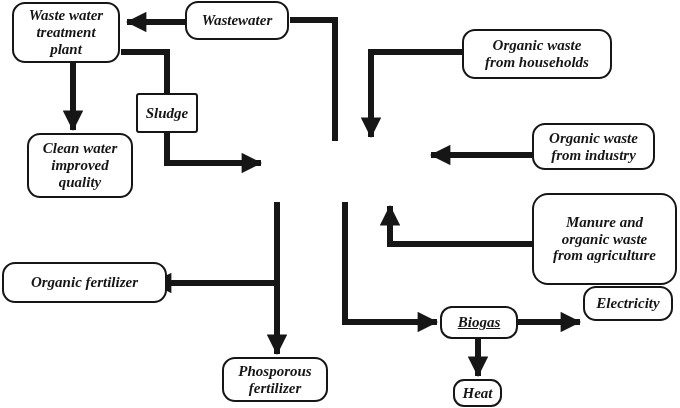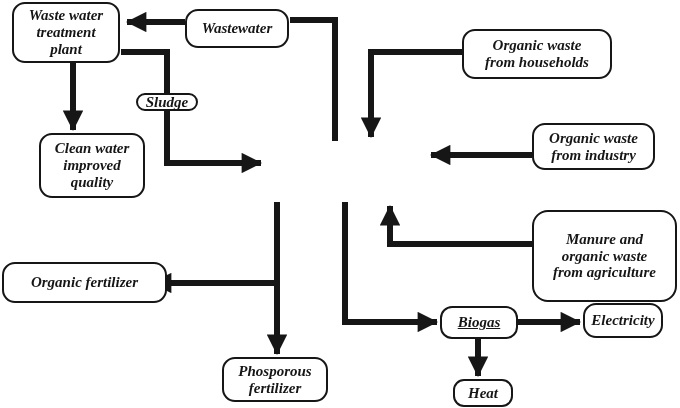--- a/index.html
+++ b/index.html
@@ -41,32 +41,32 @@
     font-weight: 700;
     font-style: italic;
     font-size: 15px;
     line-height: 1.12;
     color: var(--ink);
     white-space: pre-line;
     padding: 1px 2px;
   }
   
   .n-wwtp        { left:12px;  top:2px;   width:108px; height:61px; }
-  .n-wastewater  { left:185px; top:9px;   width:104px; height:39px; }
-  .n-sludge      { left:136px; top:93px;  width:62px;  height:18px; border-radius:12px; }
-  .n-clean       { left:39px;  top:133px; width:106px; height:65px; }
+  .n-wastewater  { left:185px; top:1px;   width:104px; height:39px; }
+  .n-sludge      { left:136px; top:93px;  width:62px;  height:40px; border-radius:3px; }
+  .n-clean       { left:27px;  top:133px; width:106px; height:65px; }
   .n-energy      { left:264px; top:140px; width:164px; height:63px; }
   .n-households  { left:462px; top:29px;  width:150px; height:50px; }
   .n-industry    { left:532px; top:123px; width:123px; height:47px; }
-  .n-agriculture { left:532px; top:210px; width:145px; height:92px; border-radius:16px; }
+  .n-agriculture { left:532px; top:193px; width:145px; height:92px; border-radius:16px; }
   .n-orgfert     { left:2px;   top:262px; width:165px; height:41px; }
   .n-phosfert    { left:222px; top:357px; width:106px; height:45px;font-style:italic; }
   .n-biogas      { left:440px; top:306px; width:78px;  height:33px; border-radius:12px;text-decoration:underline; }
-  .n-electricity { left:583px; top:303px; width:80px;  height:35px;justify-content:center; }
-  .n-heat        { left:453px; top:379px; width:60px;  height:28px; border-radius:11px; }
+  .n-electricity { left:583px; top:286px; width:90px;  height:35px;justify-content:center; }
+  .n-heat        { left:453px; top:379px; width:49px;  height:28px; border-radius:11px; }
 </style>
 </head>
 <body>
 
 <div class="canvas">
 
   <svg class="edges" viewBox="0 0 680 408" xmlns="http://www.w3.org/2000/svg">
     <defs>
       <marker id="arrow" viewBox="0 0 10 10" refX="9.5" refY="5" markerWidth="3.8" markerHeight="3.4" orient="auto" markerUnits="strokeWidth">
         <path d="M0 0 L10 5 L0 10 z" class="arrowhead"></path>

